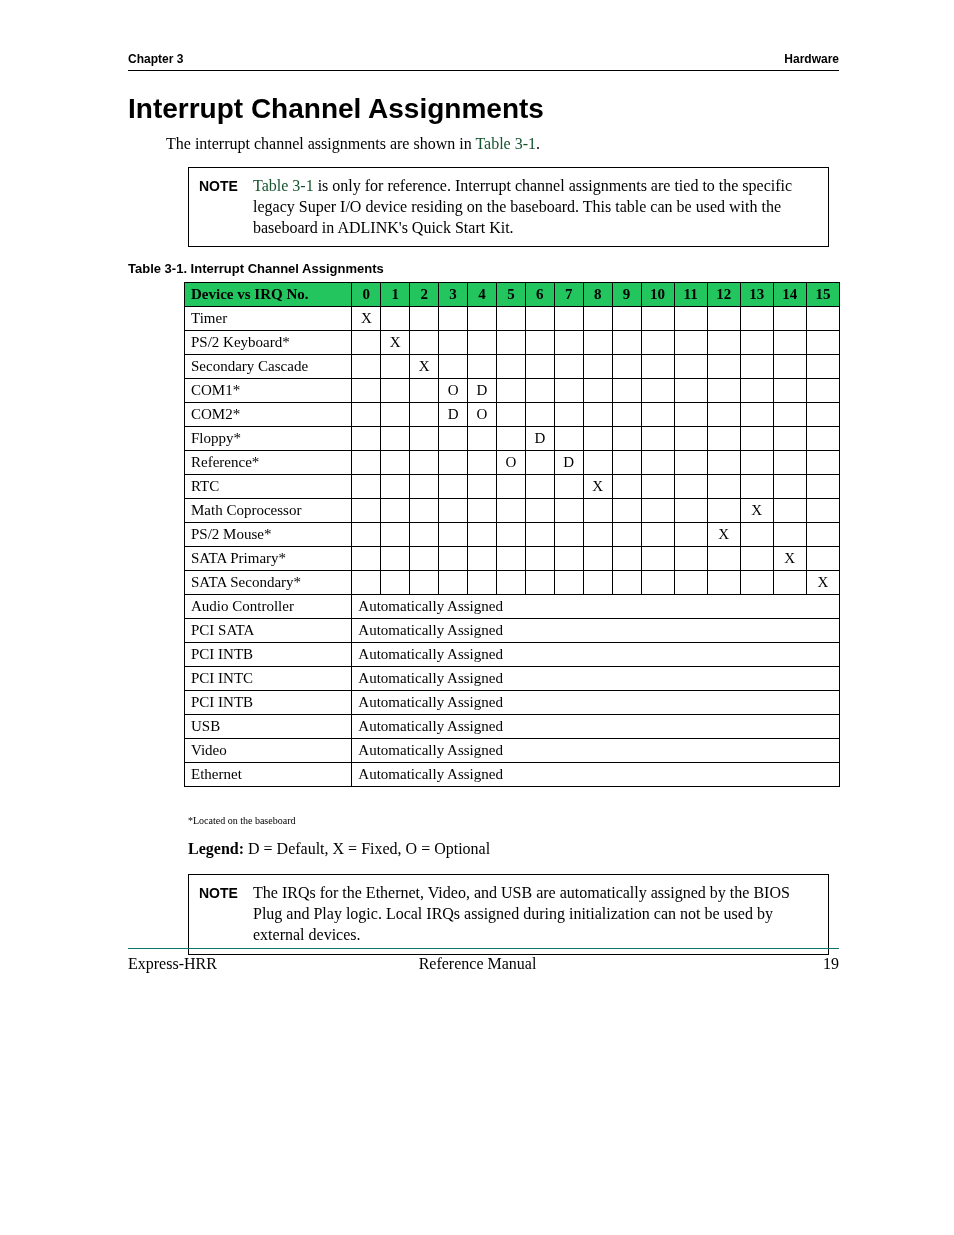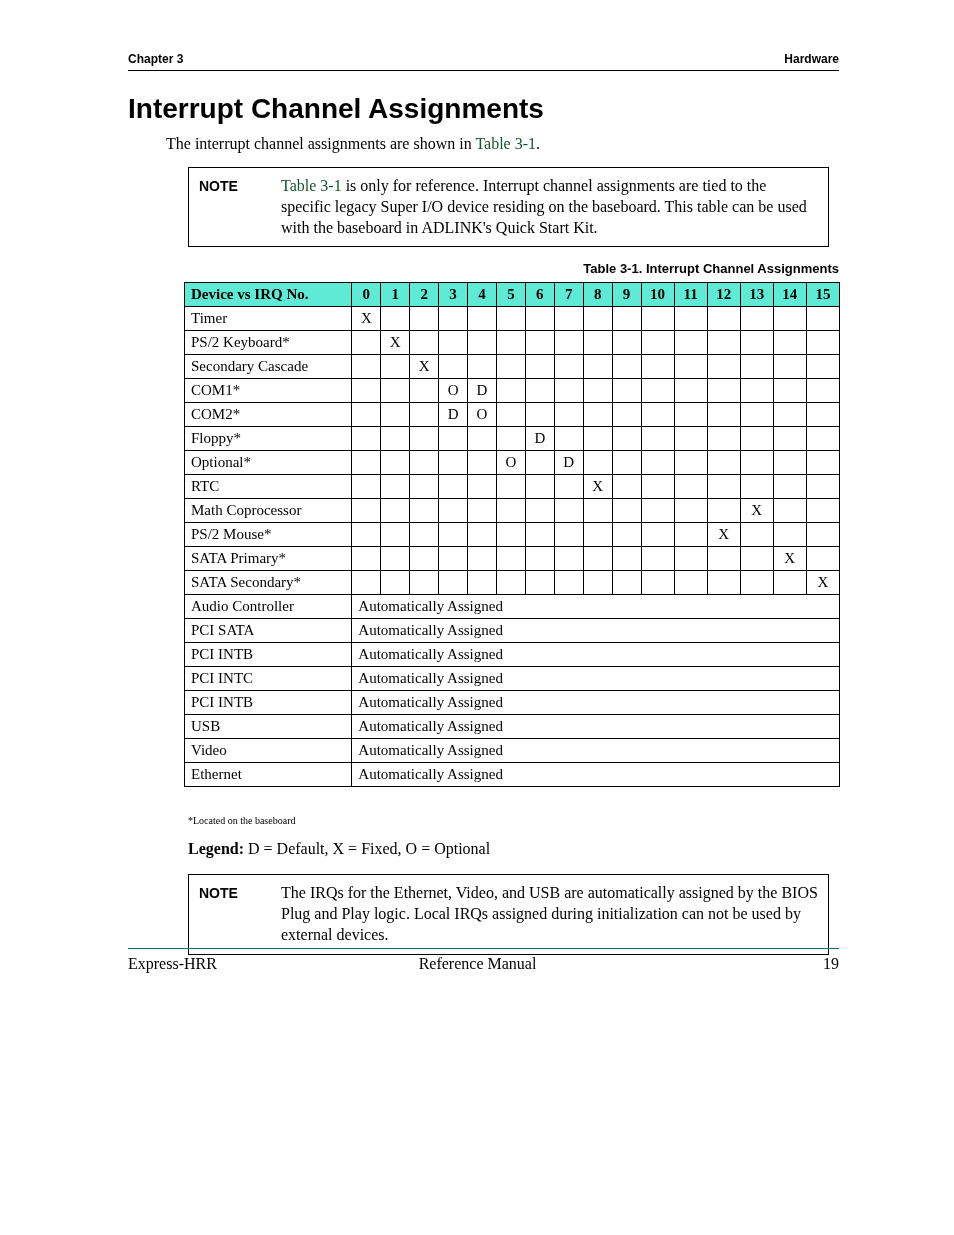--- a/index.html
+++ b/index.html
@@ -38,55 +38,54 @@
     margin-left: 38px;
     margin-bottom: 14px;
   }
   .link { color: #14532d; }
   .note-box {
     margin-left: 60px;
     margin-right: 10px;
     border: 1px solid #000;
     padding: 8px 10px 8px 10px;
     display: flex;
-    gap: 34px;
+    gap: 6px;
     font-size: 16px;
   }
   .note-label {
     font-family: Arial, Helvetica, sans-serif;
     font-weight: bold;
     font-size: 14px;
     padding-top: 2px;
     min-width: 48px;
   }
   .note-text { flex: 1; line-height: 1.3; }
   .table-caption {
     font-family: Arial, Helvetica, sans-serif;
     font-weight: bold;
     font-size: 13px;
     margin-top: 14px;
     margin-bottom: 6px;
-    text-align: right;
   }
   table.irq {
     border-collapse: collapse;
     width: 656px;
     margin-left: 56px;
     font-size: 15px;
   }
   table.irq th, table.irq td {
     border: 1px solid #000;
     padding: 3px 6px;
     text-align: left;
     vertical-align: top;
     height: 24px;
   }
   table.irq th {
     font-weight: bold;
-    background: #5eead4;
+    background: #22c55e;
   }
   table.irq th.num, table.irq td.num {
     text-align: center;
     padding: 3px 0;
   }
   .col-device { width: 162px; }
   .col-irq { width: 28px; }
   .col-irq-w { width: 32px; }
   .footnote {
     margin-left: 60px;
@@ -272,21 +271,21 @@
           <td class="num"></td>
           <td class="num"></td>
           <td class="num"></td>
           <td class="num"></td>
           <td class="num"></td>
           <td class="num"></td>
           <td class="num"></td>
           <td class="num"></td>
         </tr>
         <tr>
-          <td>Optional*</td>
+          <td>Reference*</td>
           <td class="num"></td>
           <td class="num"></td>
           <td class="num"></td>
           <td class="num"></td>
           <td class="num"></td>
           <td class="num">O</td>
           <td class="num"></td>
           <td class="num">D</td>
           <td class="num"></td>
           <td class="num"></td>

